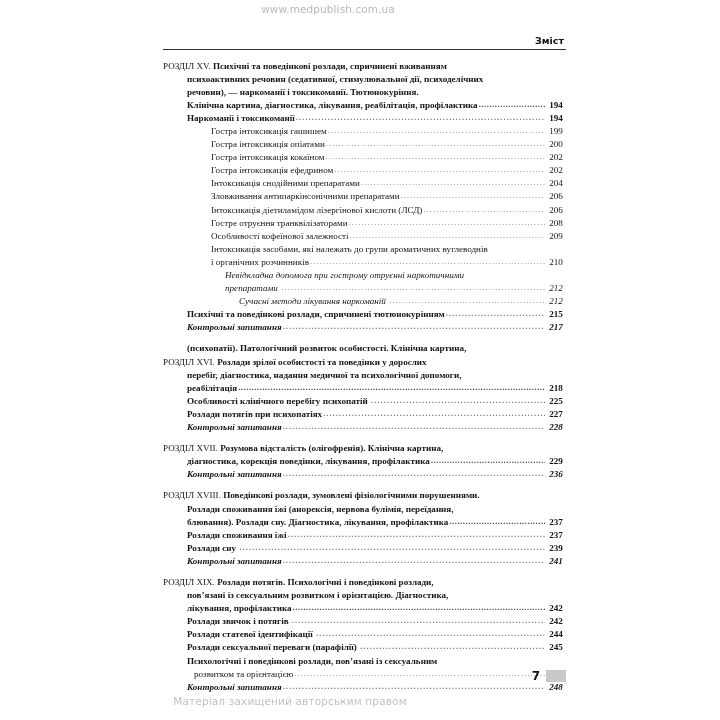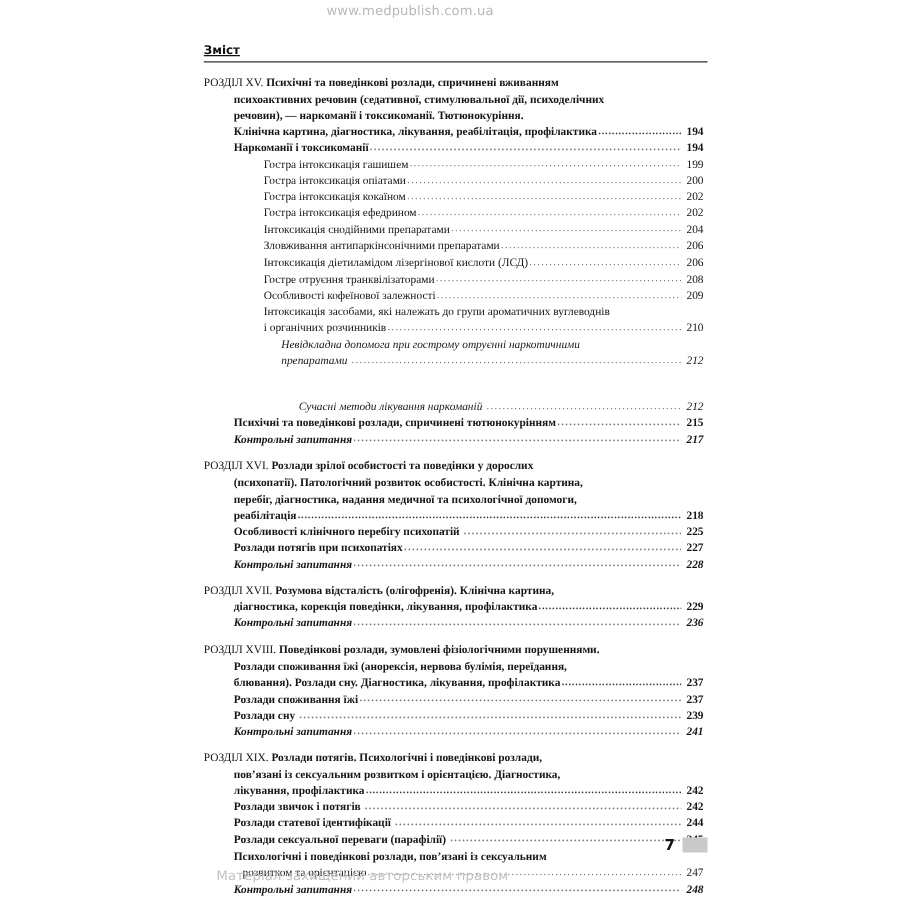--- a/index.html
+++ b/index.html
@@ -41,29 +41,28 @@
 
   
   .page {
     position: absolute;
     left: 163px;
     top: 0;
     width: 403px;
   }
 
   .running-head {
-    text-align: left;
+    text-align: right;
     font-family: "DejaVu Sans", "Liberation Sans", sans-serif;
     font-weight: bold;
     font-size: 9.5px;
     color: #111;
     padding-top: 36px;
     padding-right: 2px;
     line-height: 1;
-    text-decoration: underline;
   }
   .head-rule {
     margin-top: 3px;
     border-top: 1.4px solid #333;
     width: 403px;
   }
 
   
   .toc {
     margin-top: 10px;
@@ -104,21 +103,21 @@
     white-space: nowrap;
   }
 
   
   .lvl-ch        { padding-left: 0px; }
   .lvl-ch-cont   { padding-left: 24px; }
   .lvl-1         { padding-left: 24px; font-weight: bold; }
   .lvl-1-cont    { padding-left: 31px; }
   .lvl-2         { padding-left: 48px; }
   .lvl-3         { padding-left: 62px; }
-  .lvl-4         { padding-left: 76px; margin-top: 24px; }
+  .lvl-4         { padding-left: 76px; }
 
   
   .b  { font-weight: bold; }
   .i  { font-style: italic; }
 
   
   .entry.bold-line .leader { color: #3a3a3a; letter-spacing: 0.6px; font-weight: bold; }
 
   
   .folio-row {
@@ -233,22 +232,22 @@
           <span class="leader">........................................................................................................................................................................................................</span>
           <span class="pg">215</span>
         </div>
         <div class="entry lvl-1">
           <span class="txt i">Контрольні запитання</span>
           <span class="leader">........................................................................................................................................................................................................</span>
           <span class="pg i">217</span>
         </div>
       </div>
       <div class="block">
+        <div class="wrap lvl-ch-cont"><span class="txt b">(психопатії). Патологічний розвиток особистості. Клінічна картина,</span></div>
         <div class="wrap lvl-ch"><span class="txt"><span>РОЗДІЛ XVI. </span><span class="b">Розлади зрілої особистості та поведінки у дорослих</span></span></div>
-        <div class="wrap lvl-ch-cont"><span class="txt b">(психопатії). Патологічний розвиток особистості. Клінічна картина,</span></div>
         <div class="wrap lvl-ch-cont"><span class="txt b">перебіг, діагностика, надання медичної та психологічної допомоги,</span></div>
         <div class="entry lvl-ch-cont bold-line">
           <span class="txt b">реабілітація</span>
           <span class="leader">........................................................................................................................................................................................................</span>
           <span class="pg b">218</span>
         </div>
         <div class="entry lvl-1">
           <span class="txt">Особливості клінічного перебігу психопатій </span>
           <span class="leader">........................................................................................................................................................................................................</span>
           <span class="pg">225</span>

